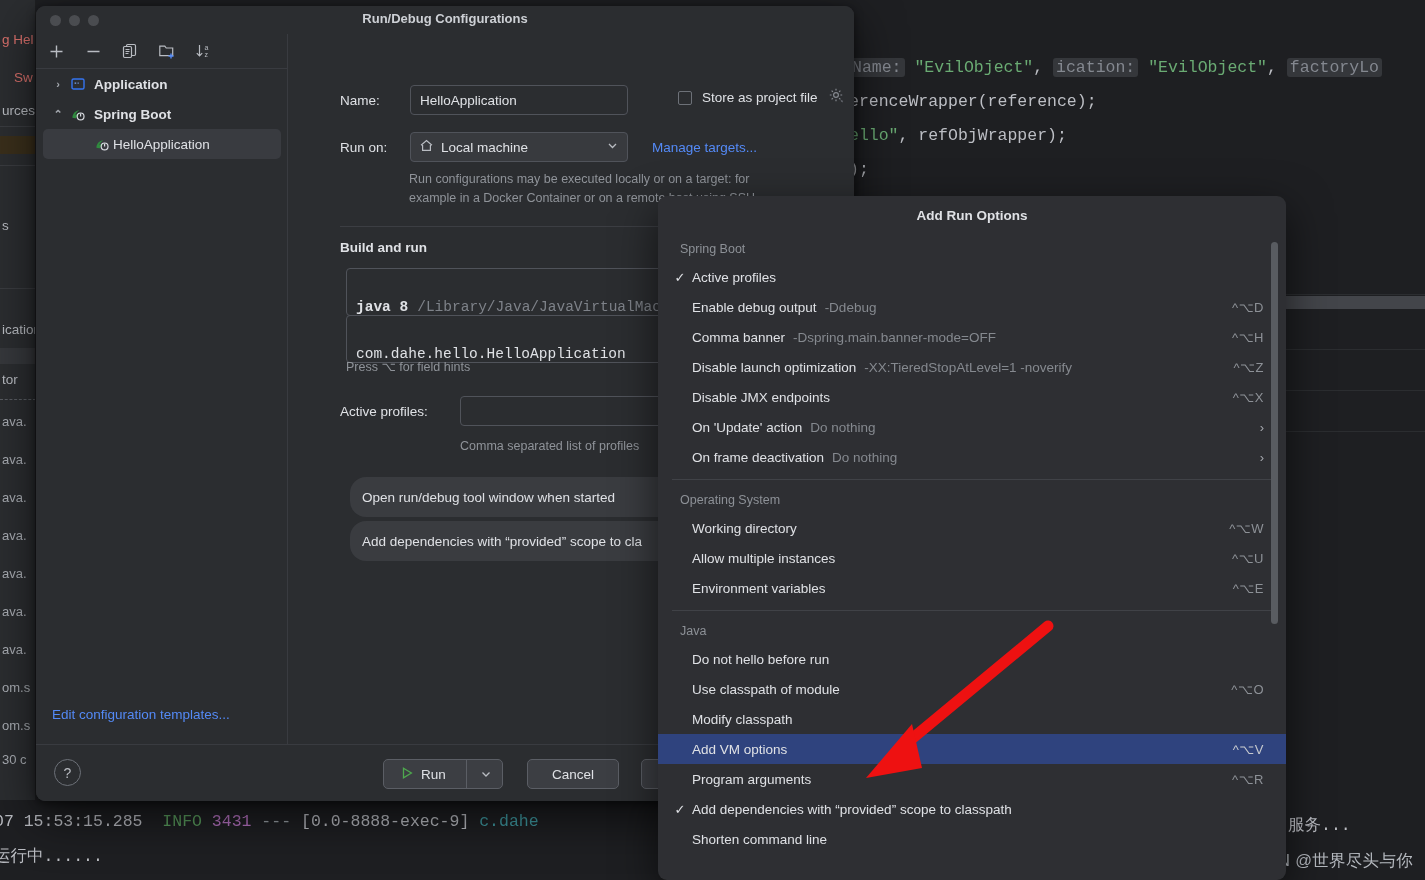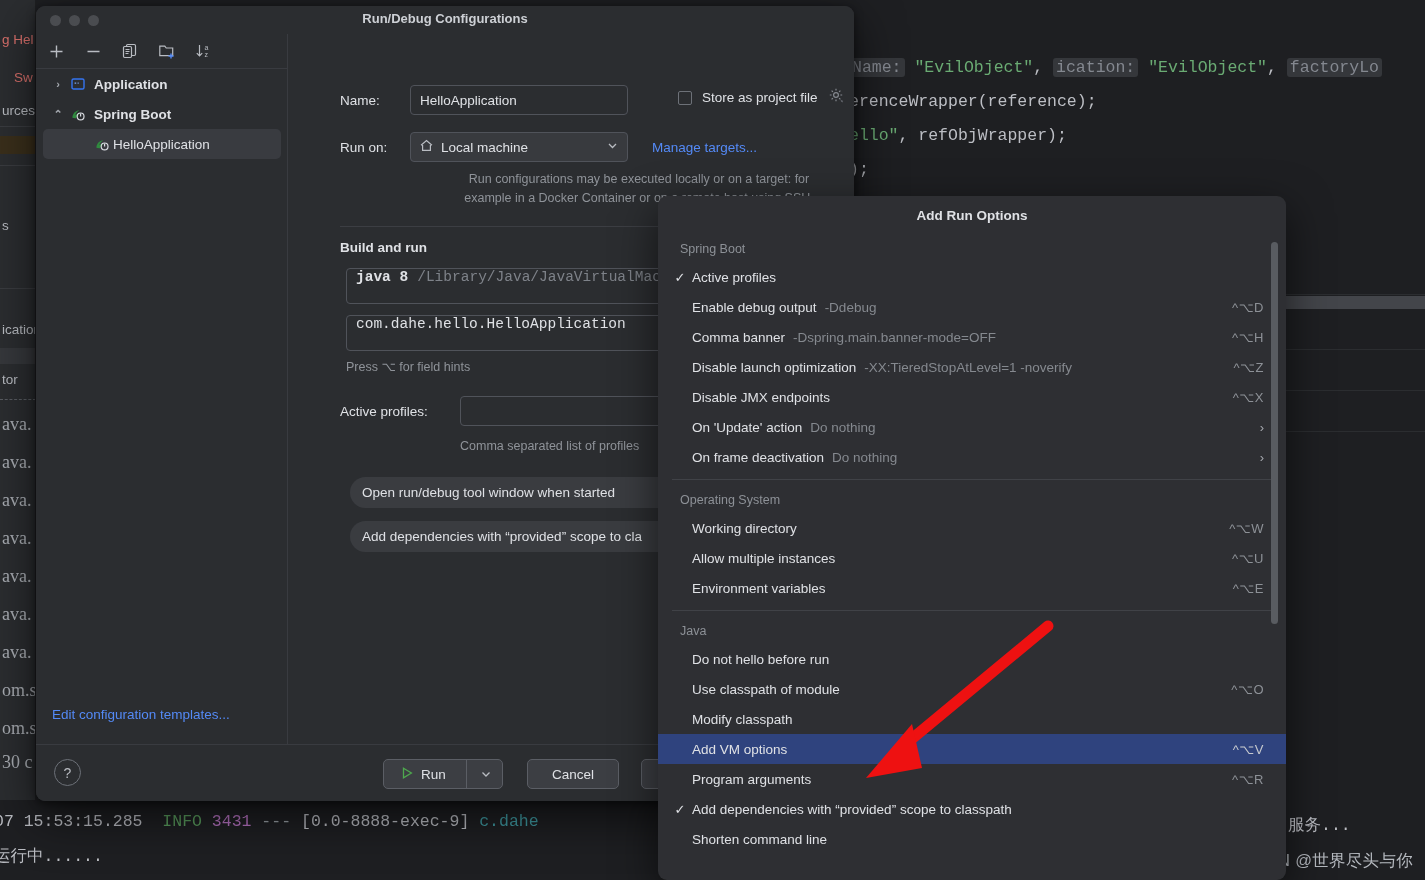--- a/index.html
+++ b/index.html
@@ -14,21 +14,21 @@
   
   .bg-left-strip {
     position: absolute; left: 0; top: 0; width: 36px; height: 880px;
     background: #2b2d30; border-right: 1px solid #1f2022;
     overflow: hidden;
   }
   .bg-strip-line {
     position: absolute; left: 2px; white-space: nowrap;
     font-size: 13.5px; color: #b9bcc2;
   }
-  .bg-strip-line.mono { font-family: Liberation Serif, serif; font-size: 18px; color: #a9adb3; }
+  .bg-strip-line.mono { font-family: Liberation Sans, sans-serif; font-size: 13px; color: #a9adb3; }
   .bg-strip-line.red { color: #d9706b; }
   .bg-strip-sep {
     position: absolute; left: 0; width: 36px; height: 1px; background: #3a3c40;
   }
   .bg-strip-highlight {
     position: absolute; left: 0; width: 36px; height: 18px; background: #3a2f1b;
   }
   .bg-strip-grayband {
     position: absolute; left: 0; width: 36px; height: 16px; background: #36383c;
   }
@@ -140,29 +140,29 @@
     height: 30px; color: #dfe1e5; font-size: 13.5px;
     display: flex; align-items: center; padding: 0 8px; gap: 7px;
   }
   .combo .cv { flex: 1; }
   .manage-link { font-size: 13.5px; color: #548af7; }
   .hintline { position: absolute; font-size: 12.5px; color: #8f9399; line-height: 19px; }
   .sep { position: absolute; height: 1px; background: #3c3e43; }
   .sec-title { position: absolute; font-size: 13.5px; font-weight: bold; color: #dfe1e5; }
   .mono-inp {
     position: absolute; background: #2b2d30; border: 1px solid #50535a; border-radius: 4px;
-    height: 36px; display: flex; align-items: flex-start; padding: 0 9px;
+    height: 48px; display: flex; align-items: flex-end; padding: 0 9px;
     font-family: "Liberation Mono", monospace; font-size: 14.5px; color: #dfe1e5;
     white-space: nowrap; overflow: hidden;
   }
   .mono-inp .dimpath { color: #7e8289; }
   .mono-inp .strong { font-weight: bold; color: #dfe1e5; }
   .small-hint { position: absolute; font-size: 12.5px; color: #8f9399; }
   .chip {
-    position: absolute; height: 31px; background: #3a3c40; border-radius: 16px;
+    position: absolute; height: 40px; background: #3a3c40; border-radius: 16px;
     display: flex; align-items: center; padding: 0 12px; gap: 10px;
     font-size: 13.5px; color: #dfe1e5; white-space: nowrap;
   }
   .chip .x { color: #8b8f95; font-size: 14px; }
   .cbox {
     width: 14px; height: 14px; border: 1px solid #6d7178; border-radius: 2px;
     background: transparent; display: inline-block;
   }
 
   
@@ -392,21 +392,21 @@
             <span class="cv">Local machine</span>
             <span>
               <svg width="13" height="13" viewBox="0 0 13 13">
                   <path d="M3 5l3.5 3.5L10 5" stroke="#b9bcc2" stroke-width="1.3" fill="none"></path>
                 </svg>
             </span>
           </span>
           <span class="manage-link" style="margin-left:24px">Manage targets...</span>
         </div>
 
-        <div class="hintline" style="left:136px;top:136px;width:430px;text-align:center;">
+        <div class="hintline" style="left:121px;top:136px;width:430px;">
           <div>Run configurations may be executed locally or on a target: for</div>
           <div>example in a Docker Container or on a remote host using SSH.</div>
         </div>
 
         <div class="sep" style="left:52px;top:192px;width:500px;"></div>
 
         <div class="sec-title" style="left:52px;top:206px;">Build and run</div>
 
         <div class="mono-inp" style="left:58px;top:234px;width:470px;">
           <span class="strong">java 8</span>

